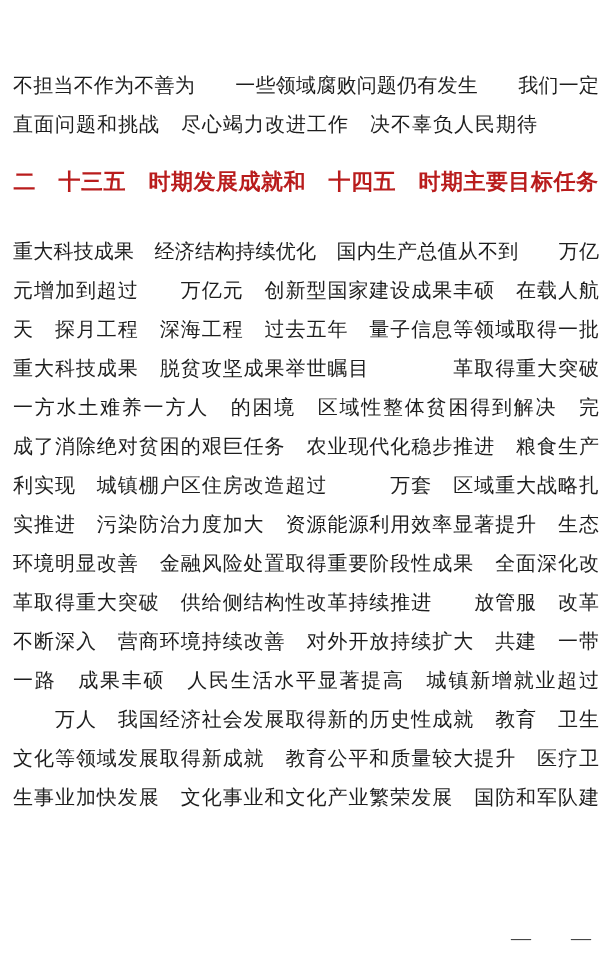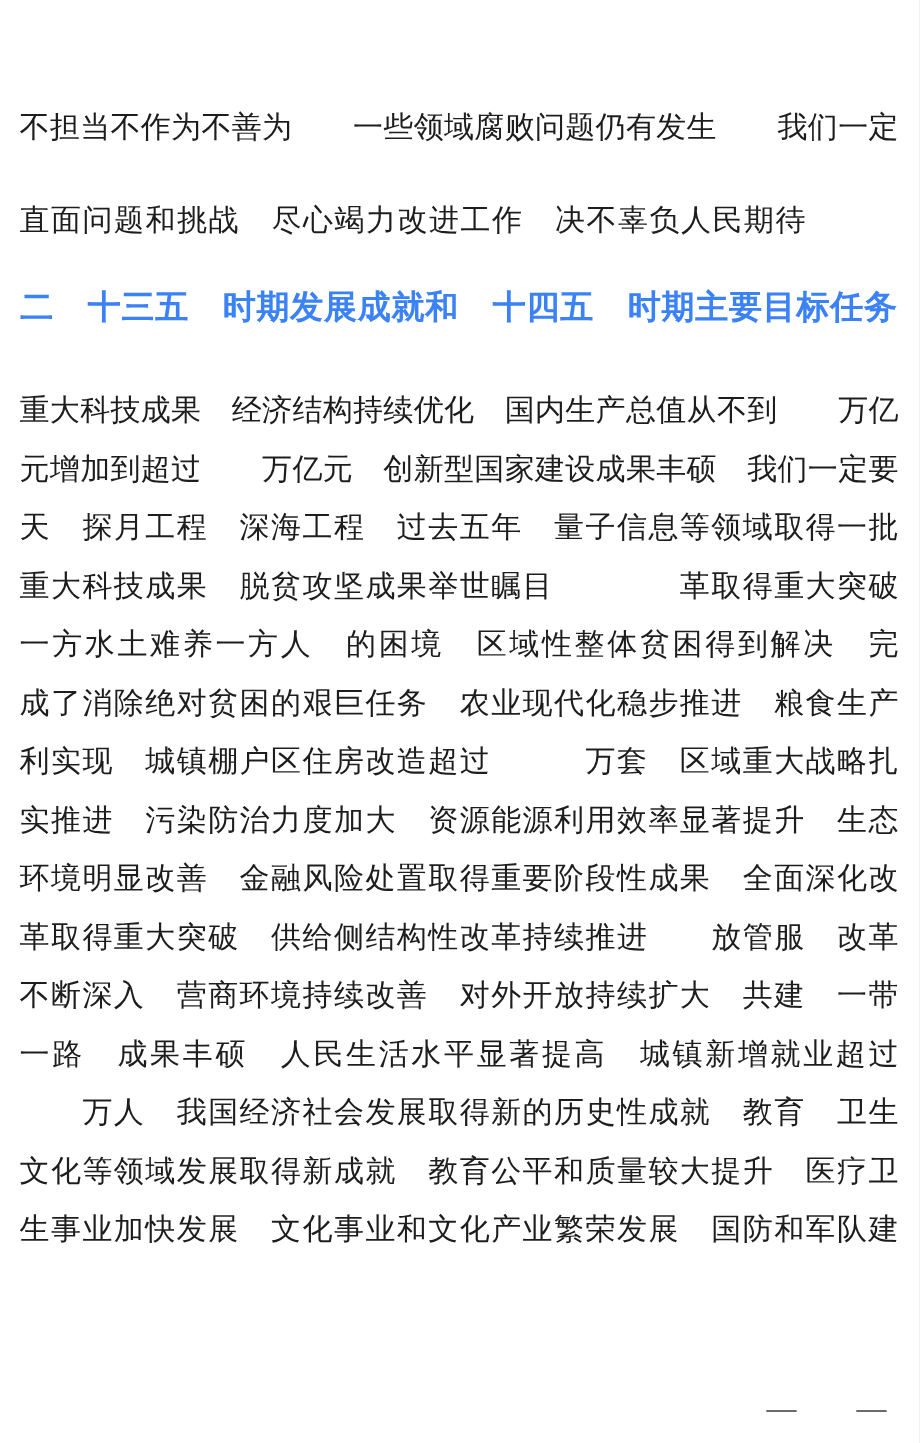--- a/index.html
+++ b/index.html
@@ -24,31 +24,30 @@
     height: 39px;
     color: #1d1d1d;
     text-align: justify;
     text-align-last: justify;
     overflow: hidden;
   }
   .line.short {
     text-align: right;
     text-align-last: left;
     letter-spacing: 1px;
-    margin-top: 23px;
   }
   .heading {
     font-family: "Liberation Sans", "DejaVu Sans", sans-serif;
     font-weight: 700;
     font-size: 22px;
     line-height: 44px;
     height: 44px;
     margin-top: 16px;
     text-align: center;
-    color: #3b82f6;
+    color: #b91c1c;
     letter-spacing: 0.5px;
     white-space: nowrap;
   }
   .paragraph { margin-top: 28px; }
   .footer {
     position: absolute;
     right: 22px;
     bottom: 10px;
     font-size: 20px;
     color: #3a3a3a;
@@ -60,21 +59,21 @@
 
 <div class="page">
   <div class="content">
     <div id="intro">
         <div class="line">不担当不作为不善为　　一些领域腐败问题仍有发生　　我们一定要</div>
         <div class="line short">直面问题和挑战　尽心竭力改进工作　决不辜负人民期待</div>
       </div>
     <div class="heading">二　十三五　时期发展成就和　十四五　时期主要目标任务</div>
     <div id="paragraph" class="paragraph">
         <div class="line">重大科技成果　经济结构持续优化　国内生产总值从不到　　万亿</div>
-        <div class="line">元增加到超过　　万亿元　创新型国家建设成果丰硕　我们一定要</div>
+        <div class="line">元增加到超过　　万亿元　创新型国家建设成果丰硕　在载人航</div>
         <div class="line">天　探月工程　深海工程　过去五年　量子信息等领域取得一批</div>
         <div class="line">重大科技成果　脱贫攻坚成果举世瞩目　　　　革取得重大突破</div>
         <div class="line">一方水土难养一方人　的困境　区域性整体贫困得到解决　完</div>
         <div class="line">成了消除绝对贫困的艰巨任务　农业现代化稳步推进　粮食生产</div>
         <div class="line">利实现　城镇棚户区住房改造超过　　　万套　区域重大战略扎</div>
         <div class="line">实推进　污染防治力度加大　资源能源利用效率显著提升　生态</div>
         <div class="line">环境明显改善　金融风险处置取得重要阶段性成果　全面深化改</div>
         <div class="line">革取得重大突破　供给侧结构性改革持续推进　　放管服　改革</div>
         <div class="line">不断深入　营商环境持续改善　对外开放持续扩大　共建　一带</div>
         <div class="line">一路　成果丰硕　人民生活水平显著提高　城镇新增就业超过</div>

